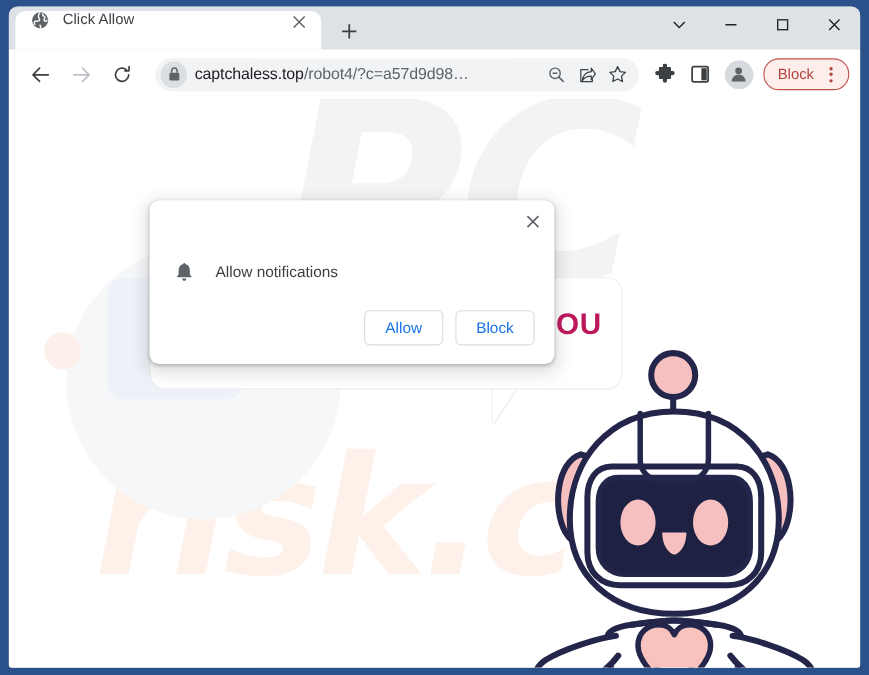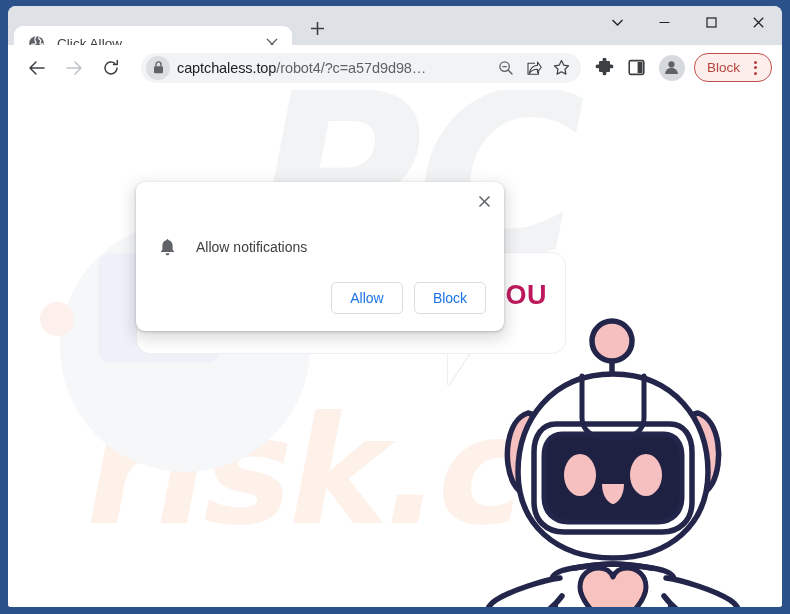--- a/index.html
+++ b/index.html
@@ -34,26 +34,25 @@
 
   
   .tabstrip {
     position: absolute;
     left: 0; top: 0;
     width: 100%; height: 39px;
     background: #dee1e6;
   }
   .tab {
     position: absolute;
-    left: 6px; top: 20px;
+    left: 6px; top: 4px;
     width: 278px; height: 35px;
     background: #ffffff;
     border-radius: 9px 9px 0 0;
     display: flex;
-    align-items: center;
     padding: 0 10px 0 14px;
     box-sizing: border-box;
   }
   .tab-favicon {
     width: 17px; height: 17px;
     flex: 0 0 auto;
     margin-right: 12px;
     display: block;
   }
   .tab-title {

